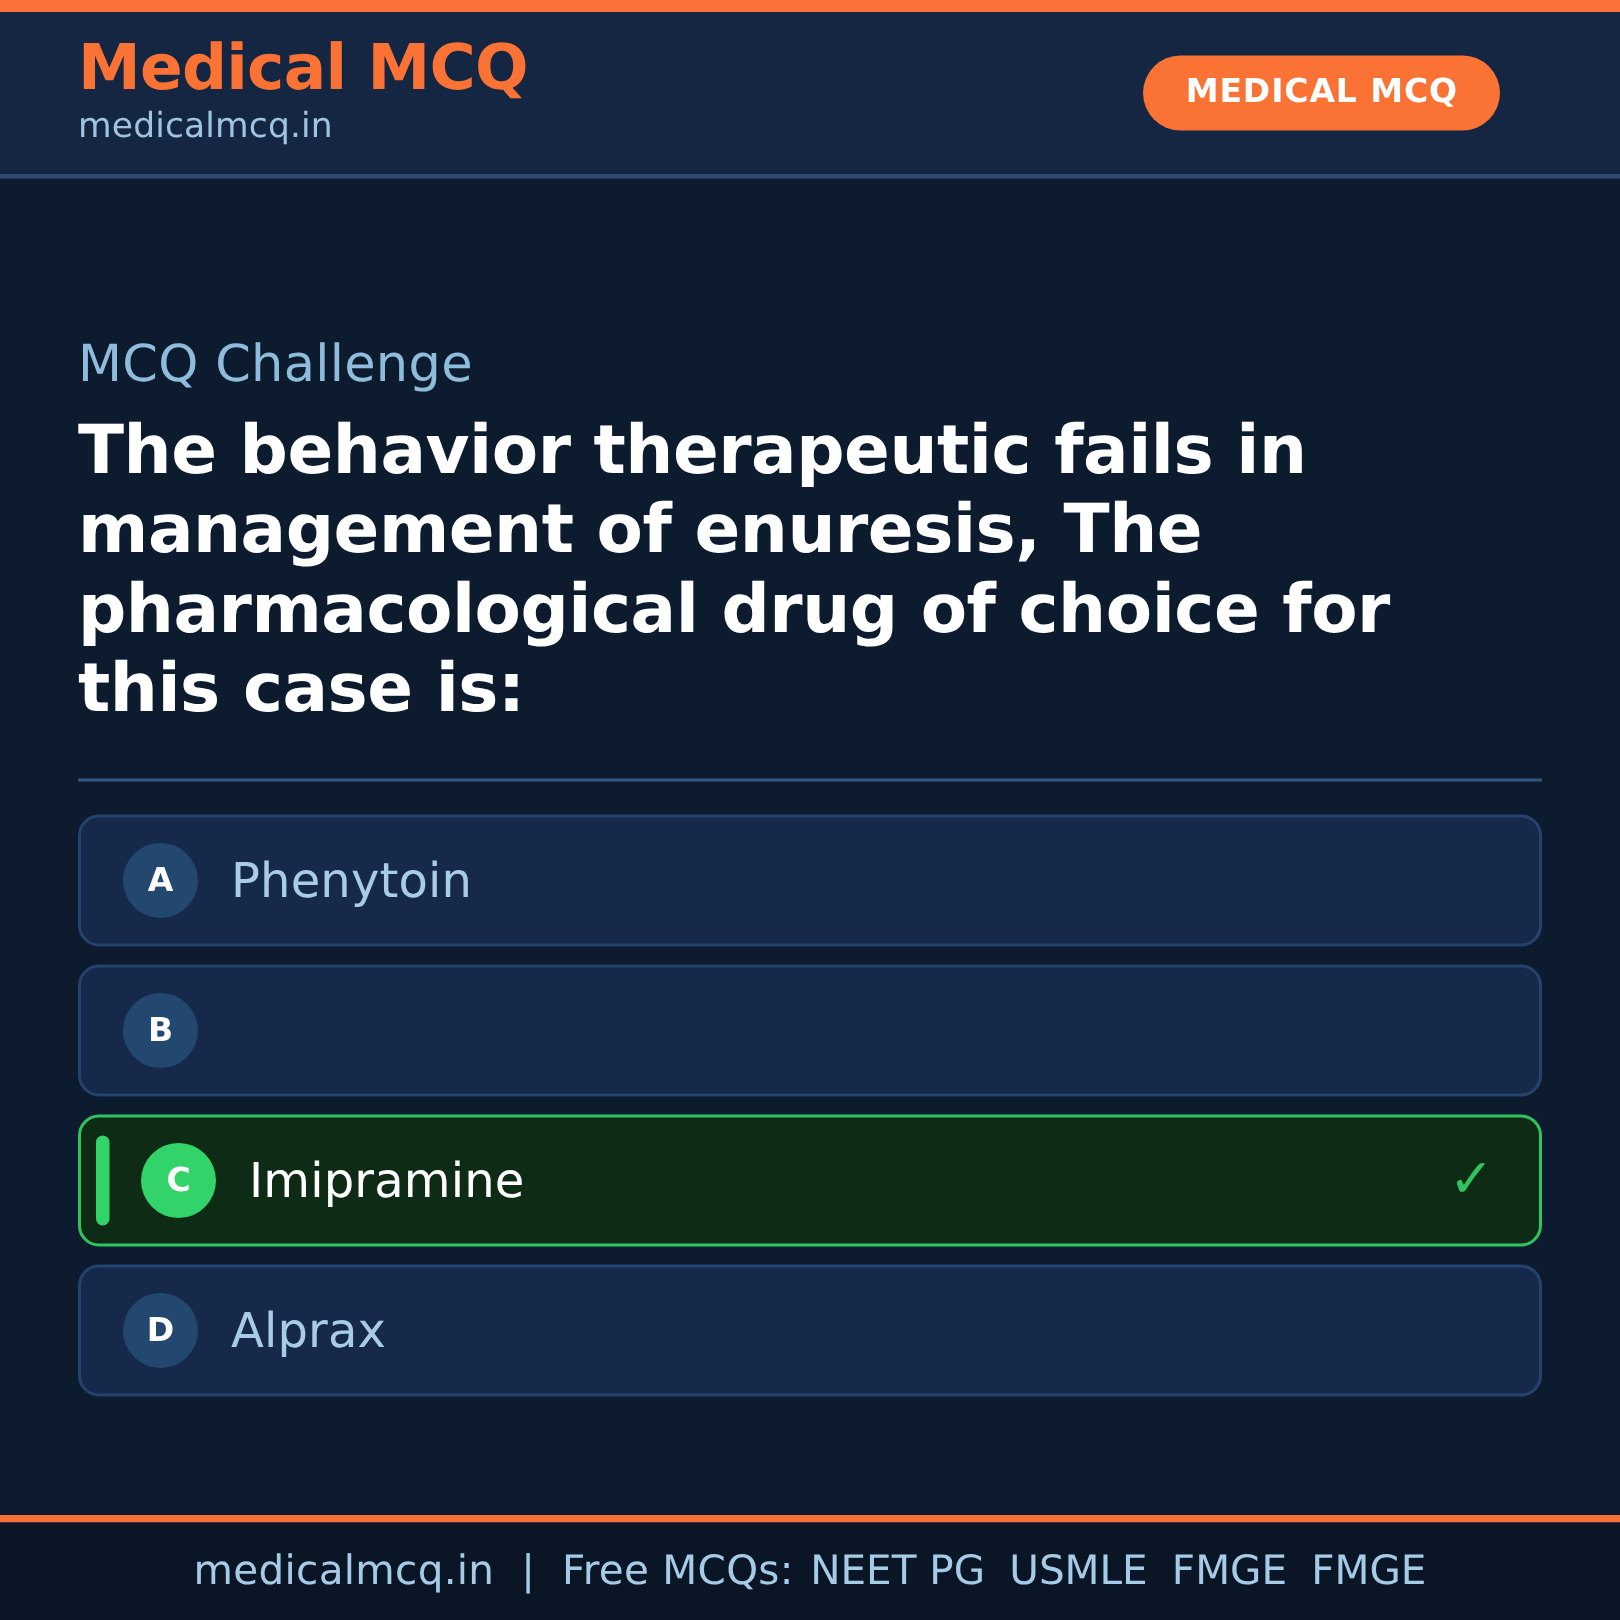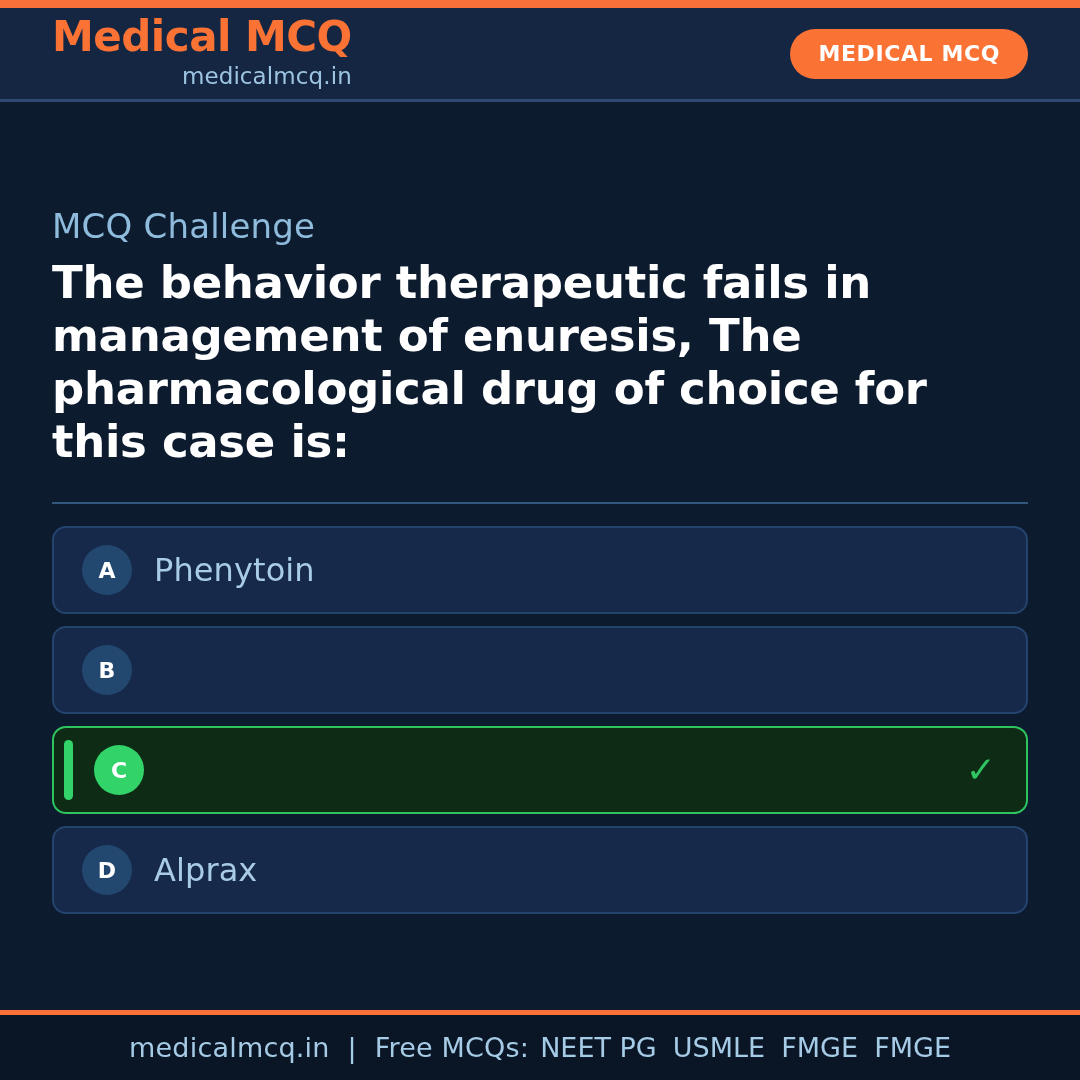--- a/index.html
+++ b/index.html
@@ -28,32 +28,31 @@
   .top-rule {
     height: 8px;
     width: 100%;
     background: #f97138;
     flex: 0 0 auto;
   }
 
   
   .header {
     flex: 0 0 auto;
-    height: 94px;
+    height: 111px;
     background: #152642;
     border-bottom: 3px solid #2d4около;
     border-bottom: 3px solid #2d4straight;
     border-bottom: 3px solid #2e4straight;
     border-bottom: 3px solid #2e4a74;
     display: flex;
     align-items: center;
     justify-content: space-between;
-    padding: 0 52px 0 52px;
-    position: relative;
-    text-align: right;
+    padding: 0 80px 0 52px;
+    position: relative;
   }
 
   .brand-block {
     display: flex;
     flex-direction: column;
     justify-content: center;
     margin-top: -2px;
   }
 
   .brand-title {
@@ -258,20 +257,21 @@
         <div class="option-text">Phenytoin</div>
       </div>
 
       <div class="option">
         <div class="option-badge">B</div>
       </div>
 
       <div class="option correct">
         <div class="accent"></div>
         <div class="option-badge">C</div>
+        <div class="option-text">Imipramine</div>
         <div class="option-check">✓</div>
       </div>
 
       <div class="option">
         <div class="option-badge">D</div>
         <div class="option-text">Alprax</div>
       </div>
 
     </div>
   </div>

